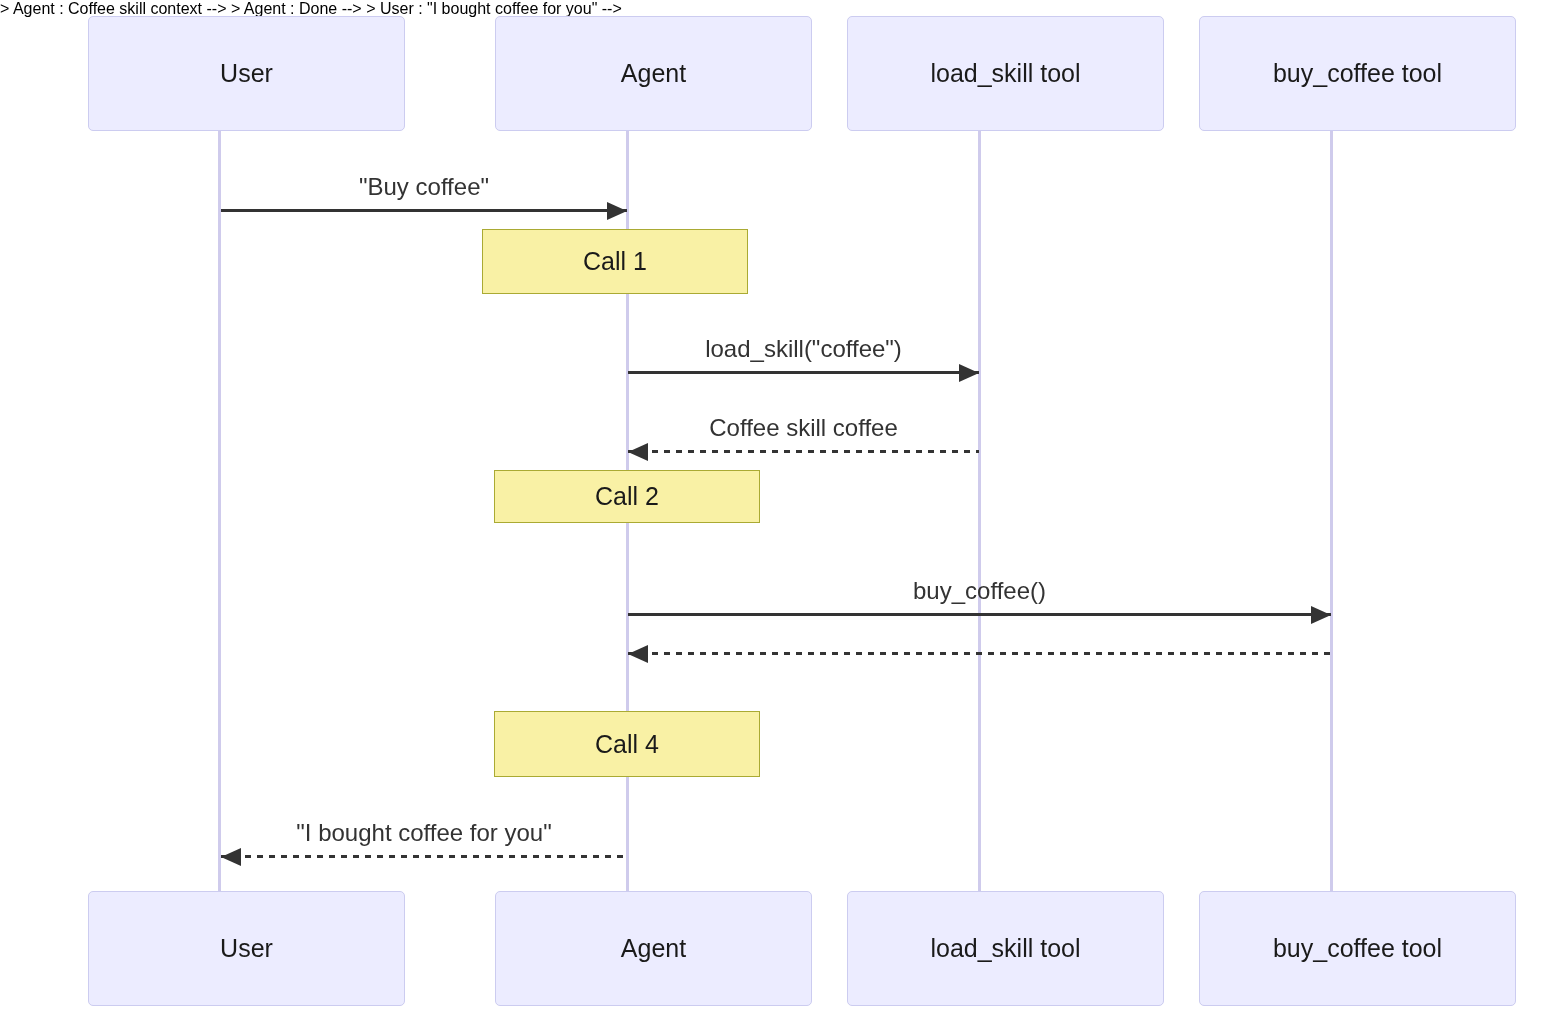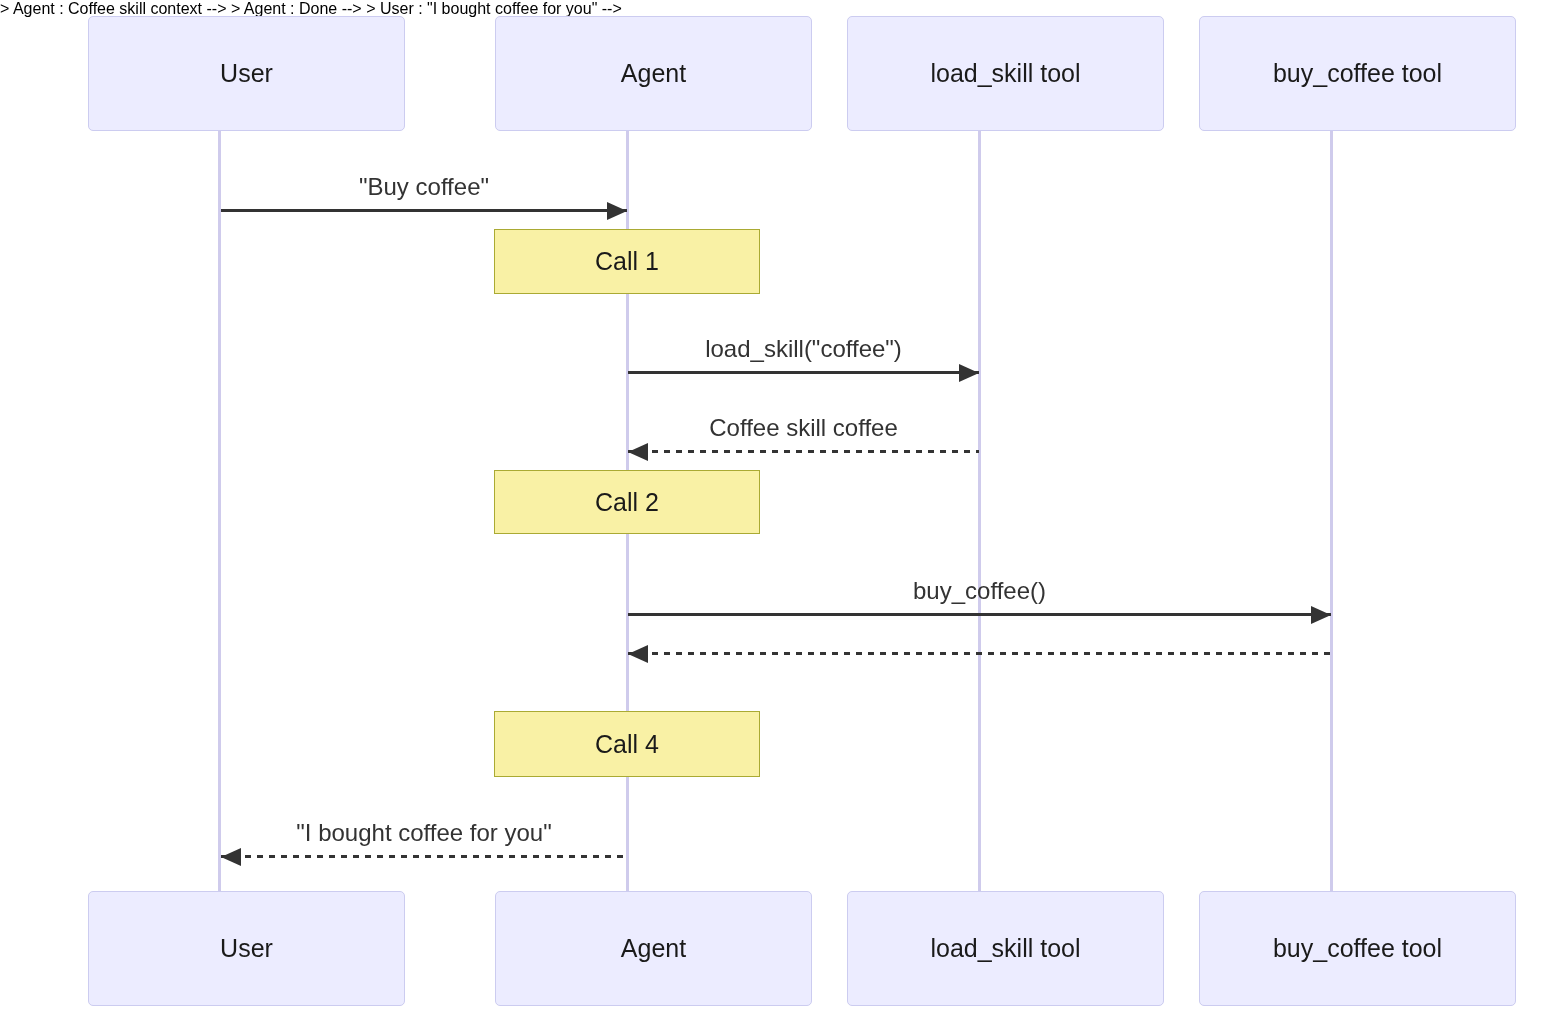--- a/index.html
+++ b/index.html
@@ -133,42 +133,42 @@
 
   
   <div class="message" style="left:221px; top:172px; width:406px;">
     <div class="msg-label">"Buy coffee"</div>
     <div class="msg-line solid">
       <span class="arrowhead right"></span>
     </div>
   </div>
 
   
-  <div class="activation" style="left:494px; top:229px; height:65px;">
+  <div class="activation" style="left:482px; top:229px; height:65px;">
     <span>Call 1</span>
   </div>
 
   
   <div class="message" style="left:628px; top:334px; width:351px;">
     <div class="msg-label">load_skill("coffee")</div>
     <div class="msg-line solid">
       <span class="arrowhead right"></span>
     </div>
   </div>
 
   &gt; Agent : Coffee skill context --&gt;
   <div class="message" style="left:628px; top:413px; width:351px;">
     <div class="msg-label">Coffee skill coffee</div>
     <div class="msg-line dashed">
       <span class="arrowhead left"></span>
     </div>
   </div>
 
   
-  <div class="activation" style="left:494px; top:470px; height:64px;">
+  <div class="activation" style="left:494px; top:470px; height:53px;">
     <span>Call 2</span>
   </div>
 
   
   <div class="message" style="left:628px; top:576px; width:703px;">
     <div class="msg-label">buy_coffee()</div>
     <div class="msg-line solid">
       <span class="arrowhead right"></span>
     </div>
   </div>

